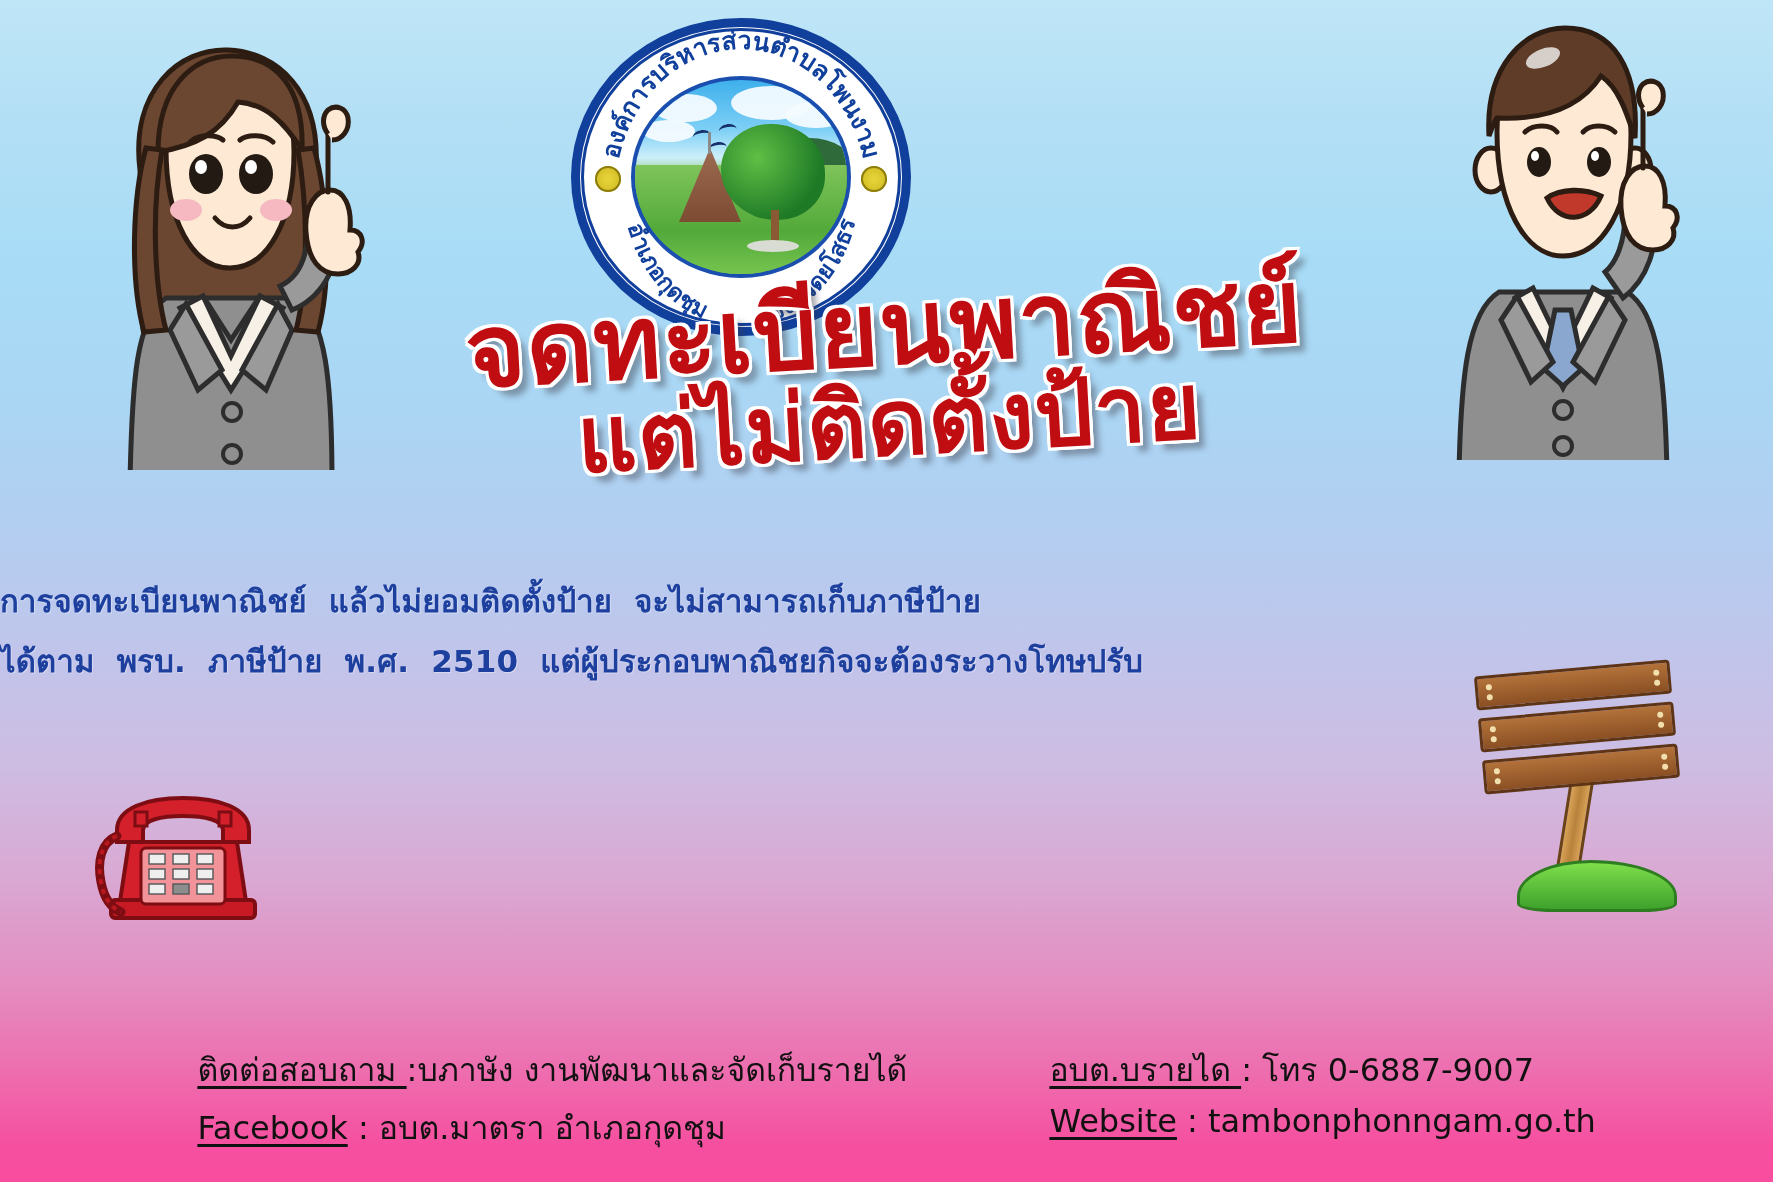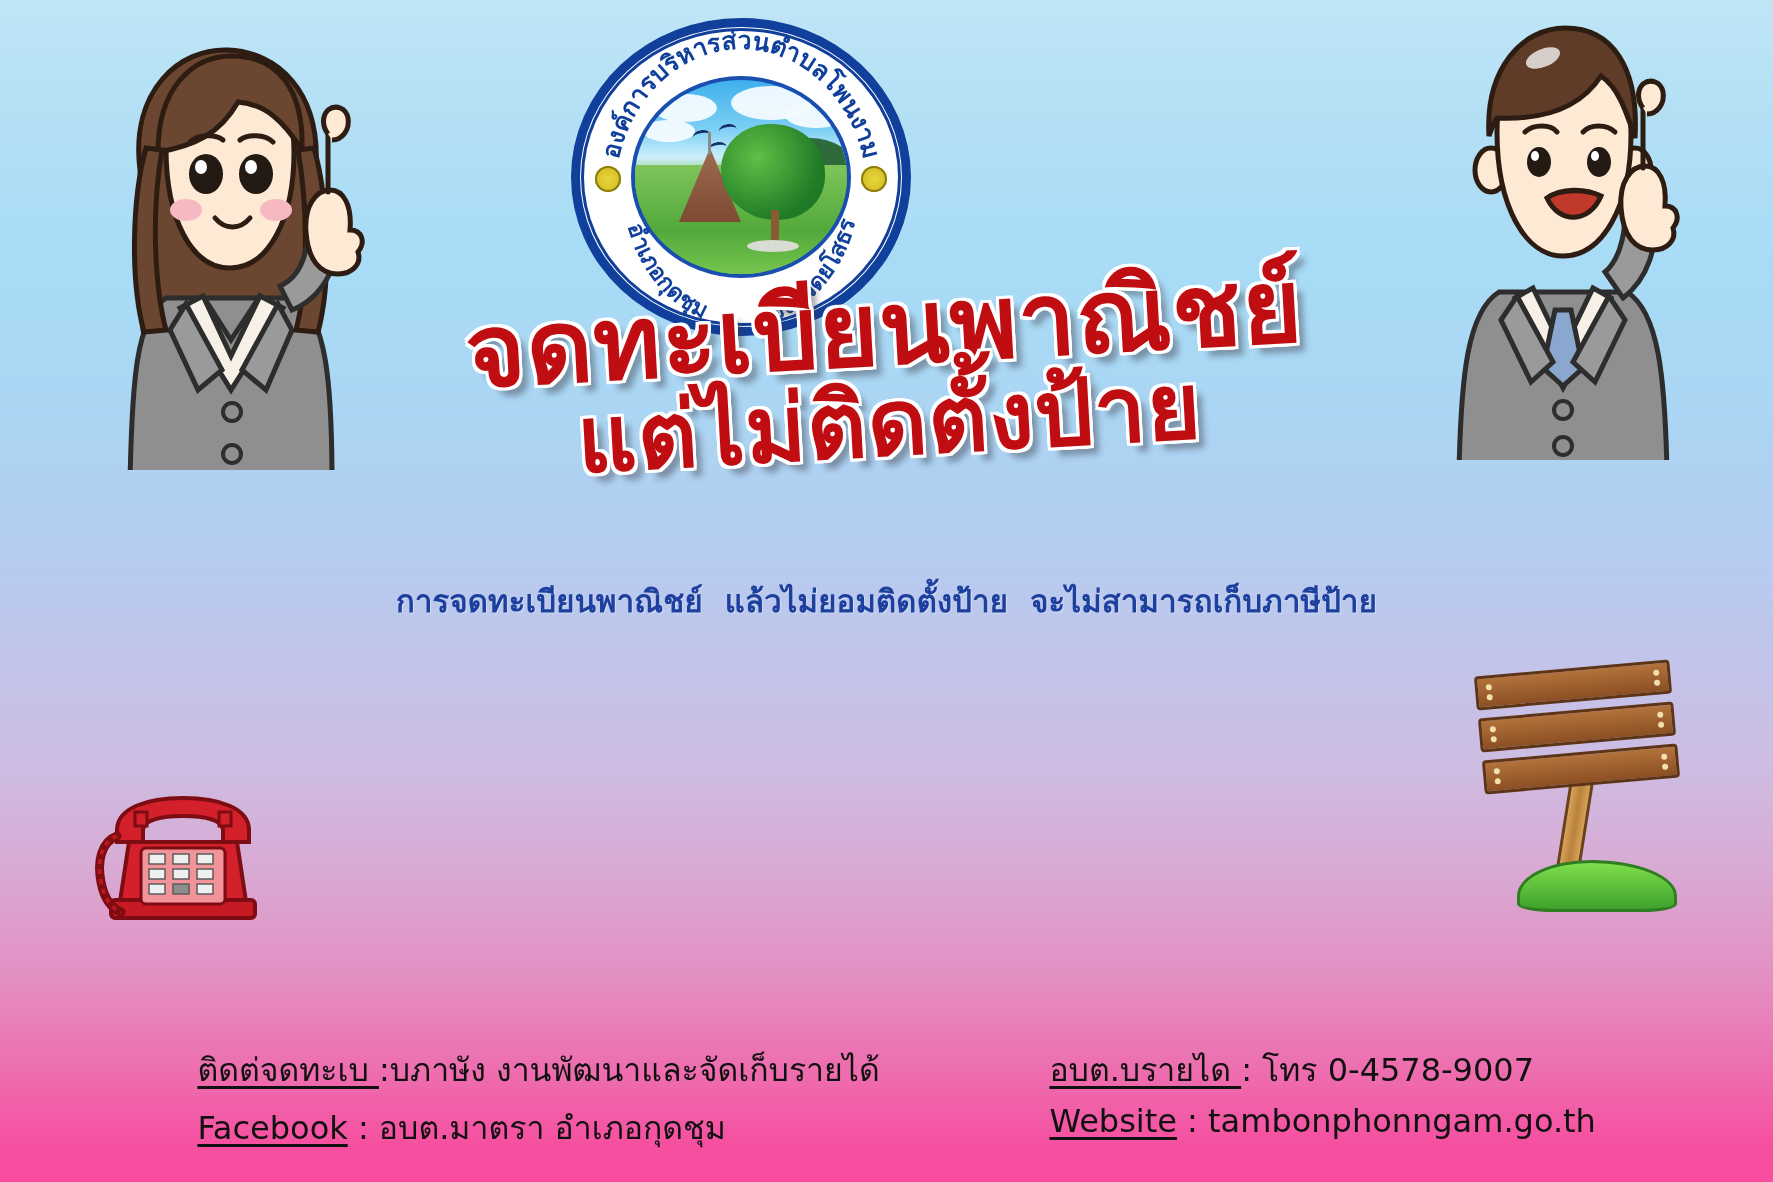--- a/index.html
+++ b/index.html
@@ -85,21 +85,21 @@
       -3px  3px 0 #ffffff, 3px  3px 0 #ffffff,
        0   -3px 0 #ffffff, 0    3px 0 #ffffff,
       -3px  0   0 #ffffff, 3px  0   0 #ffffff,
        8px 9px 6px rgba(60,60,70,.45);
   }
   #title-line-1{font-size:102px;}
   #title-line-2{font-size:92px;margin-top:-6px;}
 
   
   #body-text{
-    position:absolute;left:0;right:0;top:572px;text-align:center;
+    position:absolute;left:0;right:0;top:572px;
     color:#1d3f9e;font-weight:bold;font-size:31px;line-height:1.92;
     letter-spacing:.2px;
     text-shadow:1px 1px 0 rgba(255,255,255,.35);
   }
   .body-line{display:block;white-space:pre;}
 
   
   #wood-sign{position:absolute;right:68px;top:660px;width:230px;height:250px;}
   .plank{
     position:absolute;left:0;width:196px;height:34px;border-radius:4px;
@@ -264,20 +264,21 @@
     </svg>
   </div>
 
   <div id="title">
     <div class="title-line" id="title-line-1">จดทะเบียนพาณิชย์</div>
     <div class="title-line" id="title-line-2">แต่ไม่ติดตั้งป้าย</div>
   </div>
 
   <div id="body-text">
     <span class="body-line">การจดทะเบียนพาณิชย์  แล้วไม่ยอมติดตั้งป้าย  จะไม่สามารถเก็บภาษีป้าย</span>
+    <span class="body-line">ได้ตาม  พรบ.  ภาษีป้าย  พ.ศ.  2510  แต่ผู้ประกอบพาณิชยกิจจะต้องระวางโทษปรับ</span>
   </div>
 
   <div id="wood-sign">
     <div class="post"></div>
     <div class="plank" style="top:8px;">
       <div class="rivets">
         <span class="rivet" style="left:8px;top:6px;"></span>
         <span class="rivet" style="left:8px;bottom:6px;"></span>
         <span class="rivet" style="right:8px;top:6px;"></span>
         <span class="rivet" style="right:8px;bottom:6px;"></span>
@@ -324,24 +325,24 @@
         <rect x="102" y="94" width="16" height="10"></rect>
     </g>
 
     <path d="M22 46 C6 52 2 72 6 92 C9 108 16 118 26 122" fill="none" stroke="#7d0d12" stroke-width="9" stroke-linecap="round"></path>
     <path d="M22 46 C6 52 2 72 6 92 C9 108 16 118 26 122" fill="none" stroke="#b9181f" stroke-width="4" stroke-dasharray="5 5"></path>
   </svg>
 
   <div id="footer">
     <div class="f-row" id="f-row-1">
       <div class="f-left">
-        <span class="u">ติดต่จดทะเบ </span><span>:บภาษัง งานพัฒนาและจัดเก็บรายได้</span>
+        <span class="u">ติดต่อสอบถาม </span><span>:บภาษัง งานพัฒนาและจัดเก็บรายได้</span>
       </div>
       <div class="f-right">
-        <span class="u">อบต.บรายได </span><span>: โทร 0-4578-9007</span>
+        <span class="u">อบต.บรายได </span><span>: โทร 0-6887-9007</span>
       </div>
     </div>
     <div class="f-row" id="f-row-2">
       <div class="f-left">
         <span class="u">Facebook</span><span> : อบต.มาตรา อำเภอกุดชุม</span>
       </div>
       <div class="f-right">
         <span class="u">Website</span><span> : tambonphonngam.go.th</span>
       </div>
     </div>

